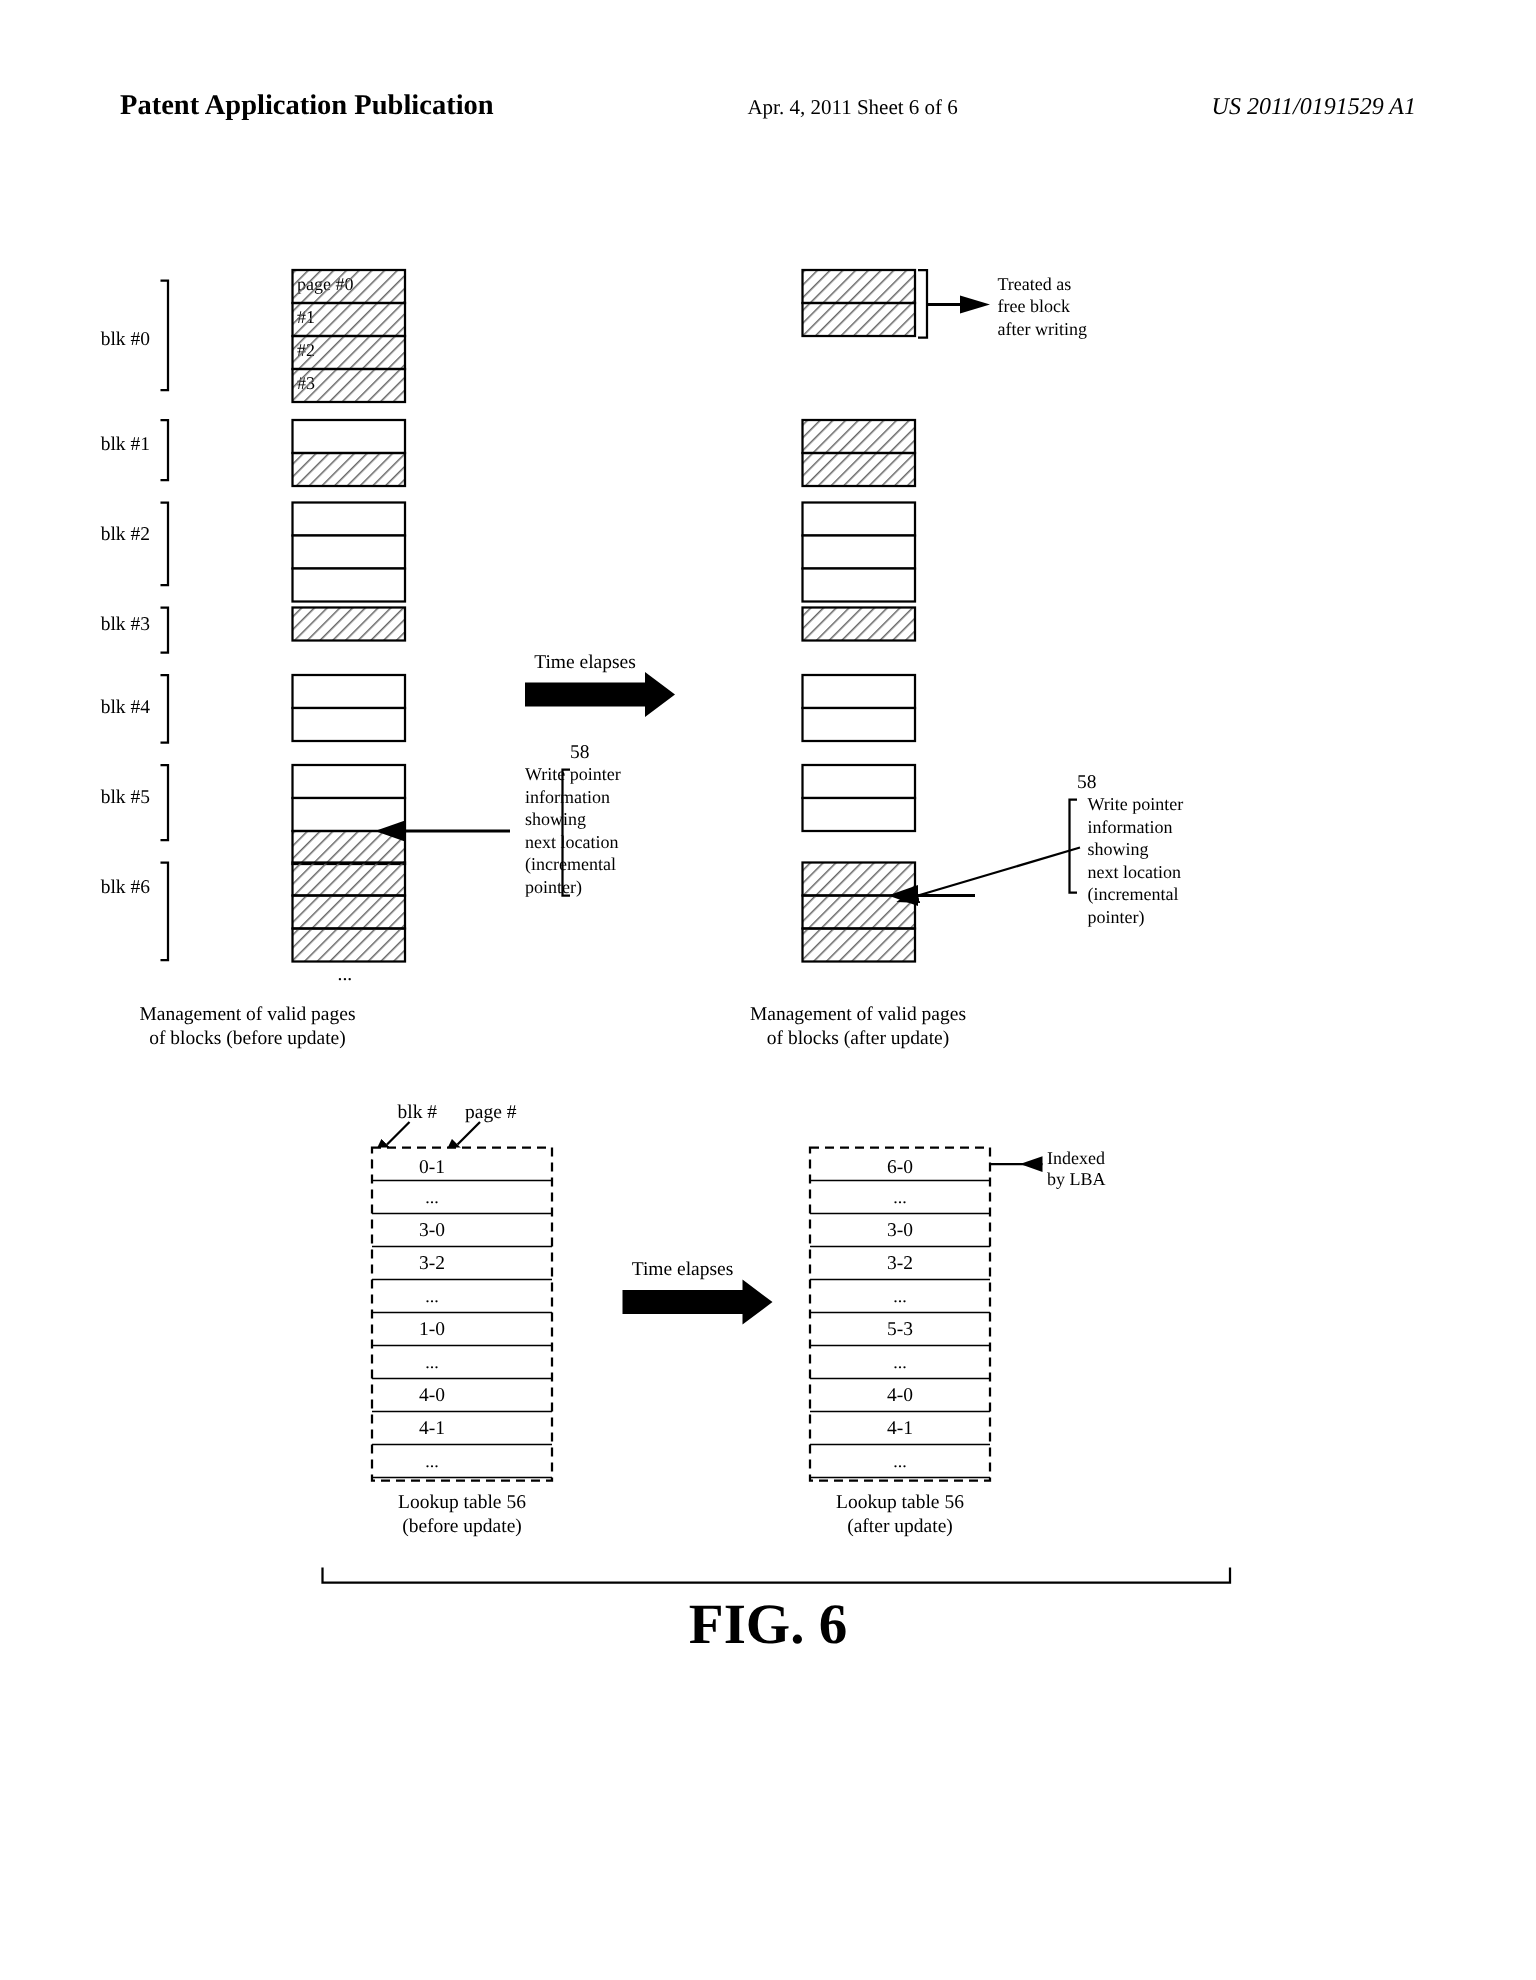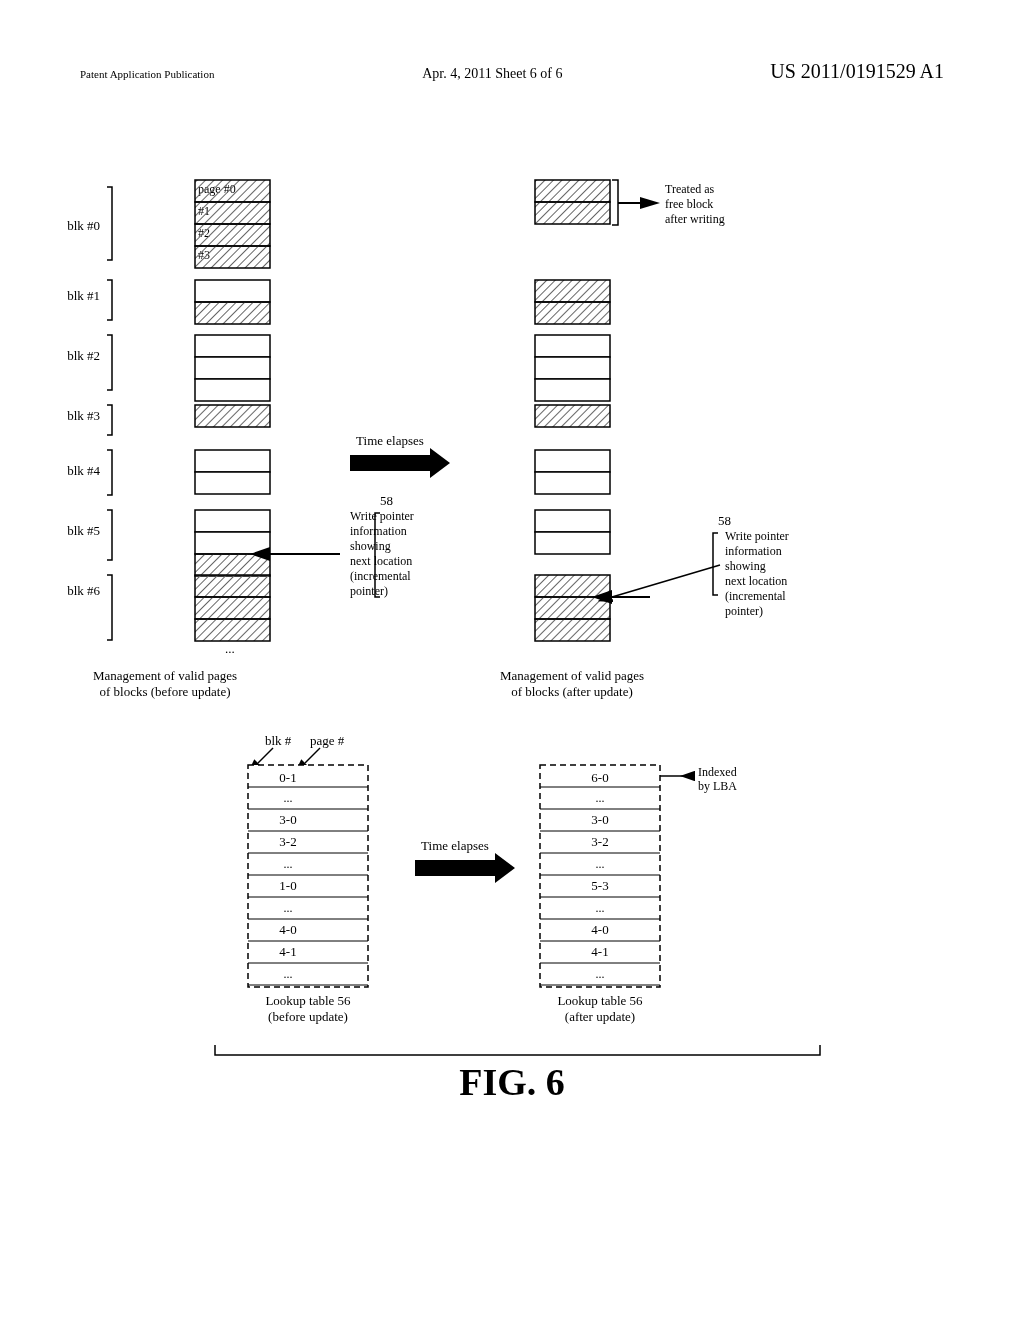--- a/index.html
+++ b/index.html
@@ -22,29 +22,30 @@
 
     
     .header {
       display: flex;
       justify-content: space-between;
       align-items: baseline;
       border-bottom: none;
       margin-bottom: 10px;
     }
     .header-left {
-      font-weight: normal;
-      font-size: 11px;
+      font-weight: bold;
+      font-size: 19px;
     }
     .header-center {
       font-size: 14px;
       text-align: center;
     }
     .header-right {
-      font-size: 20px;
+      font-size: 16px;
+      font-style: italic;
     }
 
     
     .main-svg {
       position: absolute;
       top: 0;
       left: 0;
       width: 100%;
       height: 100%;
     }

